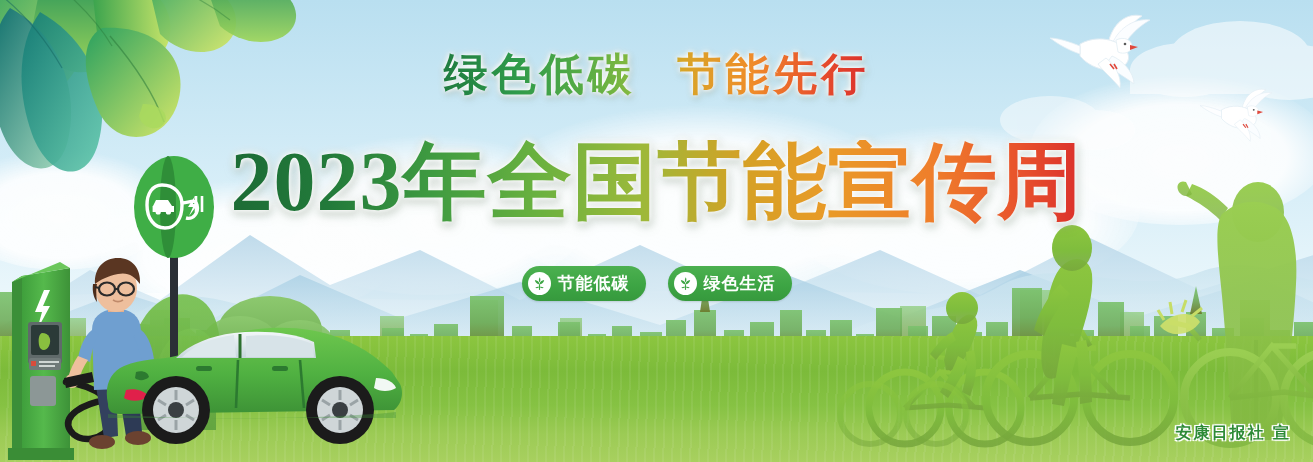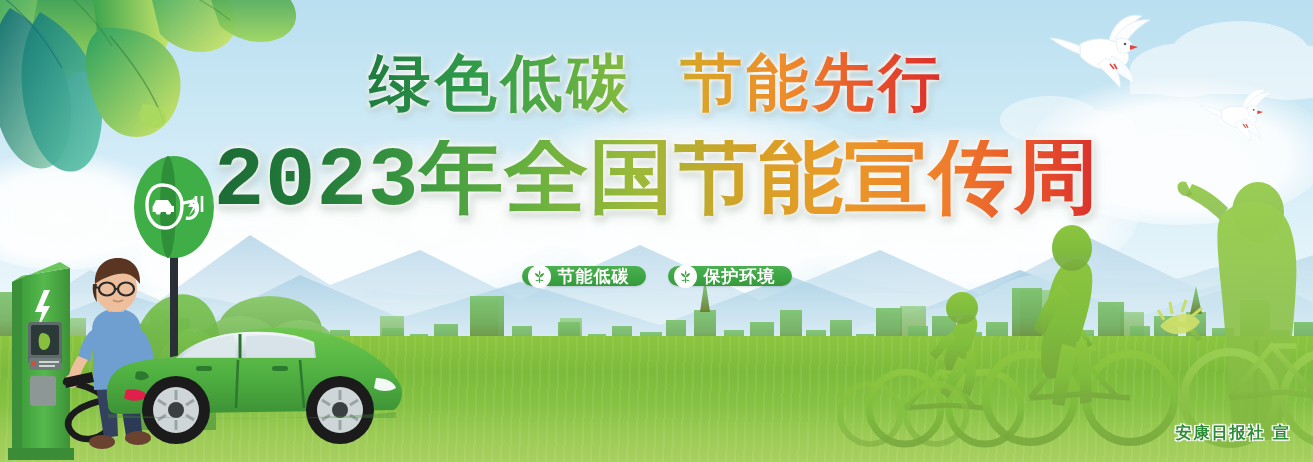--- a/index.html
+++ b/index.html
@@ -18,46 +18,46 @@
   
   .leaves{position:absolute;left:-6px;top:-10px;width:330px;height:190px;}
 
   
   .dove{position:absolute;}
 
   
   .title-wrap{position:absolute;left:0;top:52px;width:1313px;text-align:center;z-index:30;}
   .title1{
     font-family:"DejaVu Sans","Liberation Sans",sans-serif;
-    font-size:62px;font-weight:bold;letter-spacing:4px;
+    font-size:44px;font-weight:bold;letter-spacing:4px;
     line-height:1;
     background:linear-gradient(90deg,#1f7a3f 0%,#2f9a4a 18%,#59ad45 34%,#8cbb3f 46%,#d8a528 56%,#ef8c2a 72%,#e8522c 86%,#d92b2b 100%);
     -webkit-background-clip:text;background-clip:text;color:transparent;
     -webkit-text-stroke:0px;
     filter:drop-shadow(0 0 2px #fff) drop-shadow(0 0 3px #fff) drop-shadow(1px 2px 2px rgba(60,90,60,.28));
     display:inline-block;
     padding:0 6px;
   }
   .title1 .gap{letter-spacing:26px;}
   .title-wrap2{position:absolute;left:0;top:140px;width:1313px;text-align:center;z-index:30;}
   .title2{
-    font-family:Liberation Mono, monospace;
+    font-family:Liberation Serif, serif;
     font-size:84px;font-weight:bold;letter-spacing:1px;line-height:1;
     background:linear-gradient(90deg,#1c6b35 0%,#227a3a 12%,#3f9b41 24%,#69b13f 36%,#9cb93a 48%,#d5a125 60%,#e99a28 70%,#ef7e2b 82%,#e8522c 92%,#d92b2b 100%);
     -webkit-background-clip:text;background-clip:text;color:transparent;
     filter:drop-shadow(0 0 2px #fff) drop-shadow(0 0 4px #fff) drop-shadow(1px 3px 3px rgba(60,90,60,.3));
     display:inline-block;padding:0 6px;
   }
 
   
   .badges{position:absolute;left:0;top:266px;width:1313px;display:flex;justify-content:center;gap:22px;z-index:30;}
   .badge{
     display:flex;align-items:center;gap:7px;
     background:linear-gradient(180deg,#4cb050 0%,#3da544 55%,#36993d 100%);
-    border-radius:999px;height:20px;padding:0 16px 0 6px;
+    border-radius:999px;height:35px;padding:0 16px 0 6px;
     box-shadow:0 1px 2px rgba(0,0,0,.12);
   }
   .badge-icon{
     width:23px;height:23px;border-radius:50%;background:#fff;
     display:flex;align-items:center;justify-content:center;flex:0 0 auto;
   }
   .badge-label{
     color:#fff;font-size:17px;font-weight:bold;letter-spacing:1px;
     font-family:"DejaVu Sans","Liberation Sans",sans-serif;white-space:nowrap;
   }
@@ -524,35 +524,35 @@
             <path d="M12,13 C15.5,13 18,10.5 18.6,7 C15,7.3 12.4,9.4 12,13 Z"></path>
             <path d="M12,10.5 C10.6,8 11,5 12.4,3 C13.6,5.2 13.6,8.2 12,10.5 Z"></path>
             <path d="M6,18 C8,16.6 10,16.4 12,17 C10.2,18.6 8,19 6,18 Z"></path>
             <path d="M18,18 C16,16.6 14,16.4 12,17 C13.8,18.6 16,19 18,18 Z"></path>
           </g>
         </svg>
       </span>
       <span class="badge-label">节能低碳</span>
     </div>
 
-
     <div class="badge">
       <span class="badge-icon">
         <svg width="17" height="17" viewBox="0 0 24 24" aria-hidden="true">
           <g fill="#3da544">
             <path d="M11.2,21 h1.6 v-8 h-1.6 z"></path>
             <path d="M12,13 C8.5,13 6,10.5 5.4,7 C9,7.3 11.6,9.4 12,13 Z"></path>
             <path d="M12,13 C15.5,13 18,10.5 18.6,7 C15,7.3 12.4,9.4 12,13 Z"></path>
             <path d="M12,10.5 C10.6,8 11,5 12.4,3 C13.6,5.2 13.6,8.2 12,10.5 Z"></path>
             <path d="M6,18 C8,16.6 10,16.4 12,17 C10.2,18.6 8,19 6,18 Z"></path>
             <path d="M18,18 C16,16.6 14,16.4 12,17 C13.8,18.6 16,19 18,18 Z"></path>
           </g>
         </svg>
       </span>
-      <span class="badge-label">保护环境</span>
+      <span class="badge-label">绿色生活</span>
     </div>
 
 
+
   </div>
 
   <div class="credit">安康日报社 宣</div>
 
 </div>
 
 </body></html>

